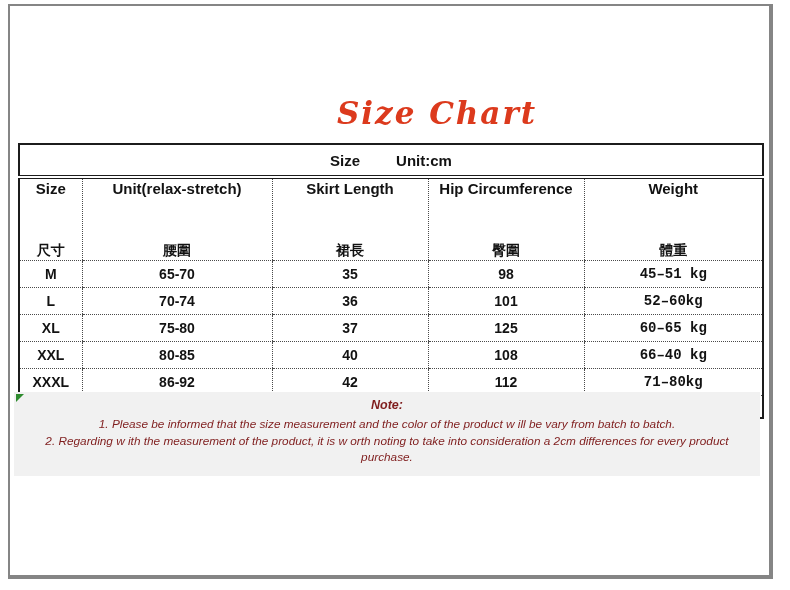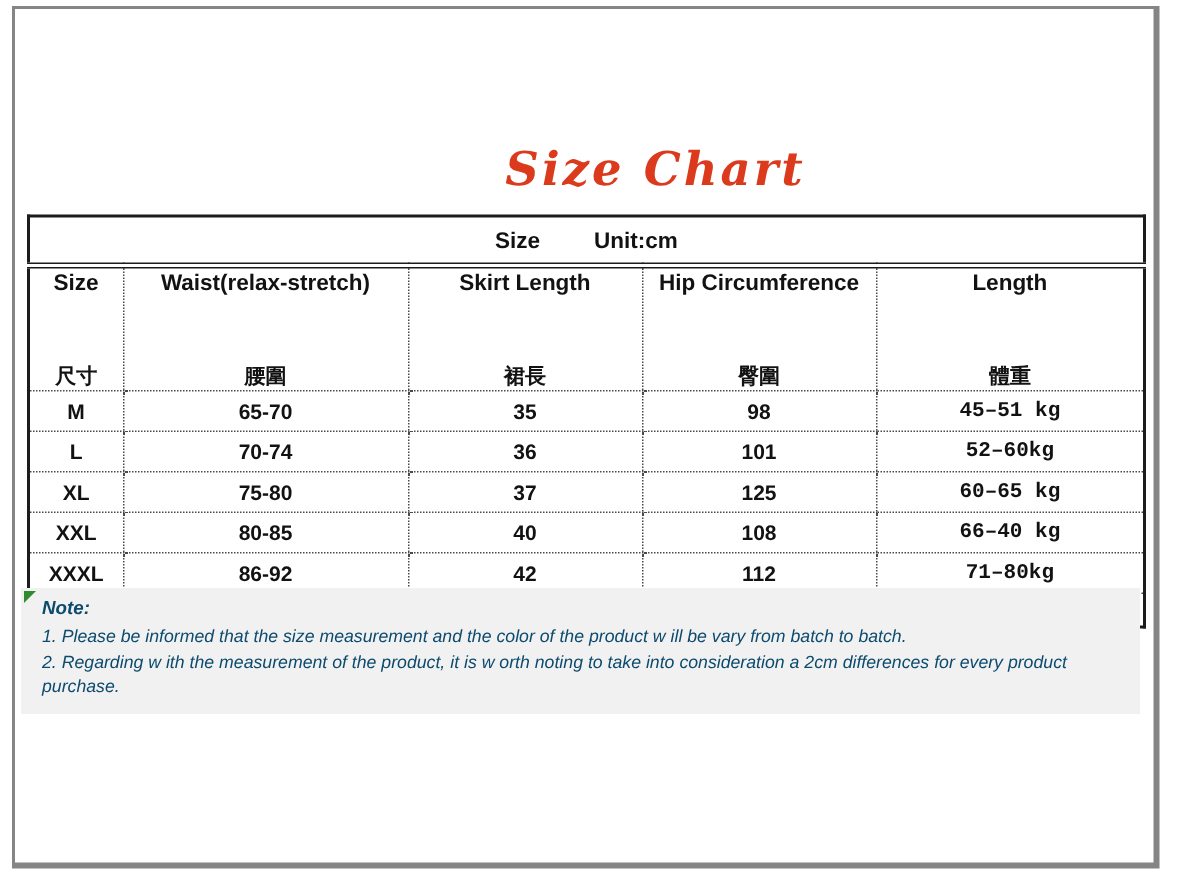--- a/index.html
+++ b/index.html
@@ -47,21 +47,21 @@
     letter-spacing:0px;
   }
   tr.empty-row td{
     height:21px;border-left:1px dotted #4a4a4a;border-bottom:none;padding:0;
   }
   tr.empty-row td:first-child{border-left:none;}
   .note-box{
     position:absolute;left:14px;top:392px;width:746px;height:84px;
     box-sizing:border-box;background:#f1f1f1;
     padding:6px 14px 0 14px;
-    font-style:italic;color:#0c4a6e;
+    font-style:italic;color:#7f1d1d;text-align:center;
   }
   .note-marker{
     position:absolute;left:2px;top:2px;width:0;height:0;
     border-top:8px solid #2e8b2e;border-right:8px solid transparent;
   }
   .note-heading{font-weight:bold;font-size:12.5px;margin-bottom:4px;}
   .note-line{font-size:11.8px;line-height:16px;margin:1px 0;font-style:italic;}
 </style>
 </head>
 <body>
@@ -83,33 +83,33 @@
       <td colspan="5">
         <span>Size</span><span class="unit-gap"></span><span>Unit:cm</span>
       </td>
     </tr>
     <tr>
       <th>
         <div>Size</div>
         <div class="cn">尺寸</div>
       </th>
       <th>
-        <div>Waist(relax-stretch)</div>
+        <div>Unit(relax-stretch)</div>
         <div class="cn">腰圍</div>
       </th>
       <th>
         <div>Skirt Length</div>
         <div class="cn">裙長</div>
       </th>
       <th>
         <div>Hip Circumference</div>
         <div class="cn">臀圍</div>
       </th>
       <th>
-        <div>Length</div>
+        <div>Weight</div>
         <div class="cn">體重</div>
       </th>
     </tr>
     <tr class="data-row">
       <td>M</td>
       <td>65-70</td>
       <td>35</td>
       <td>98</td>
       <td class="weight-cell">45–51 kg</td>
     </tr>

